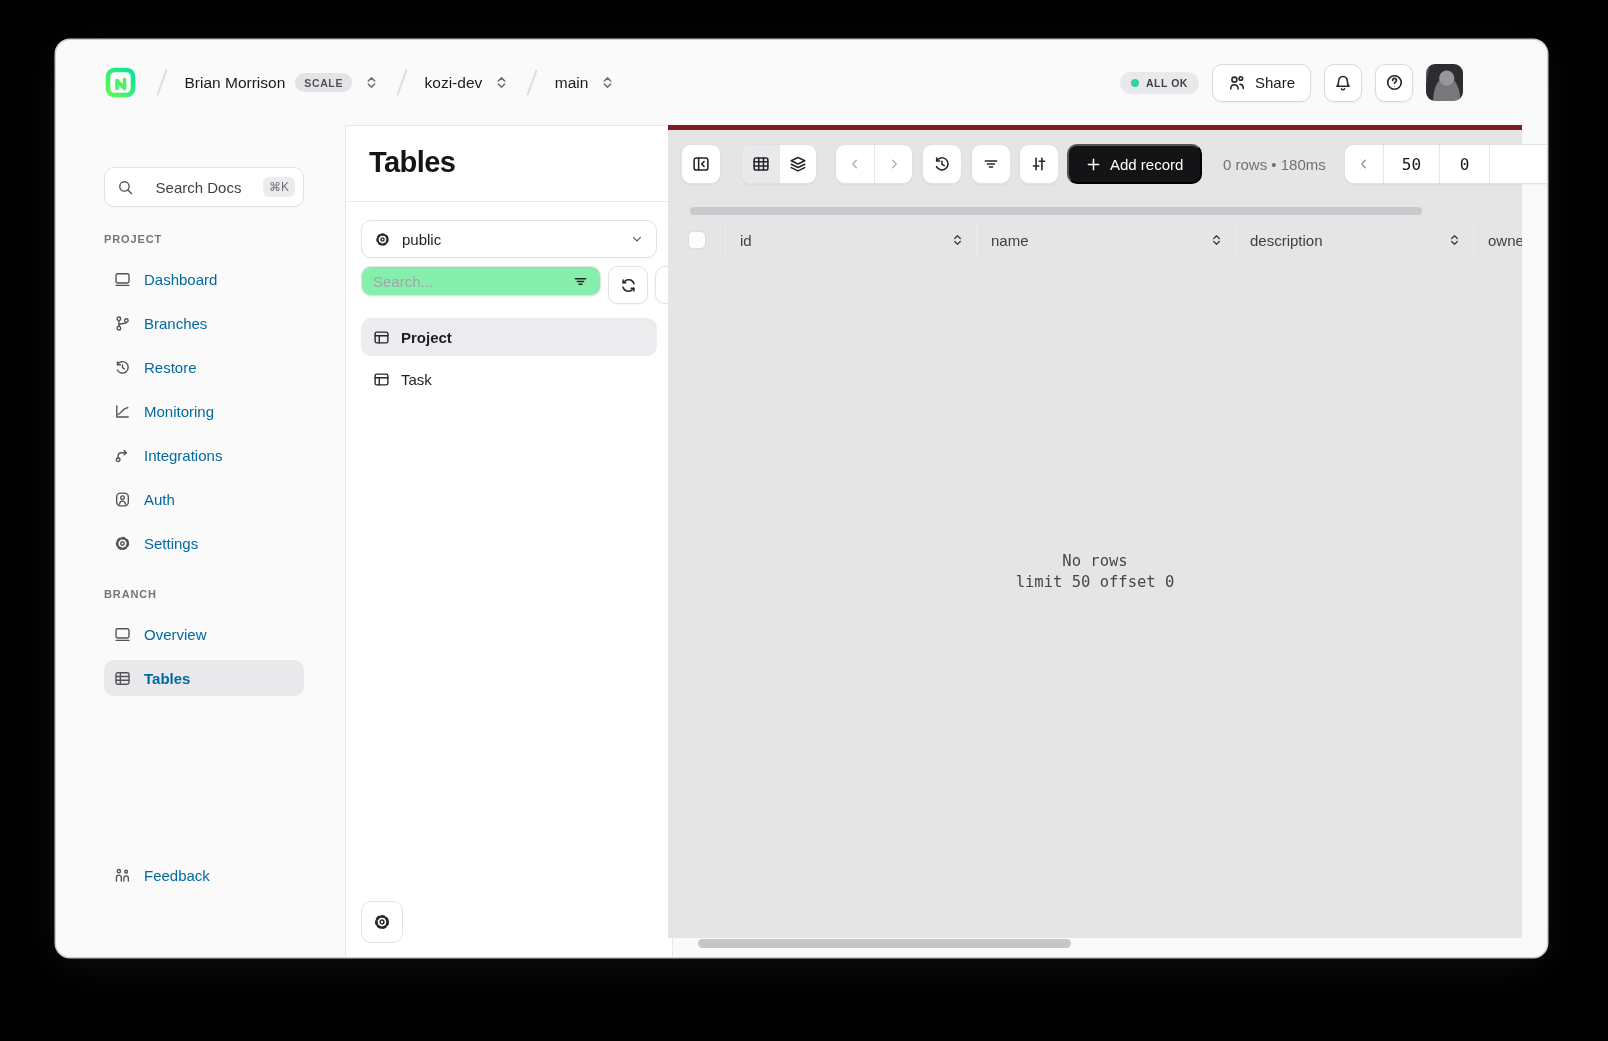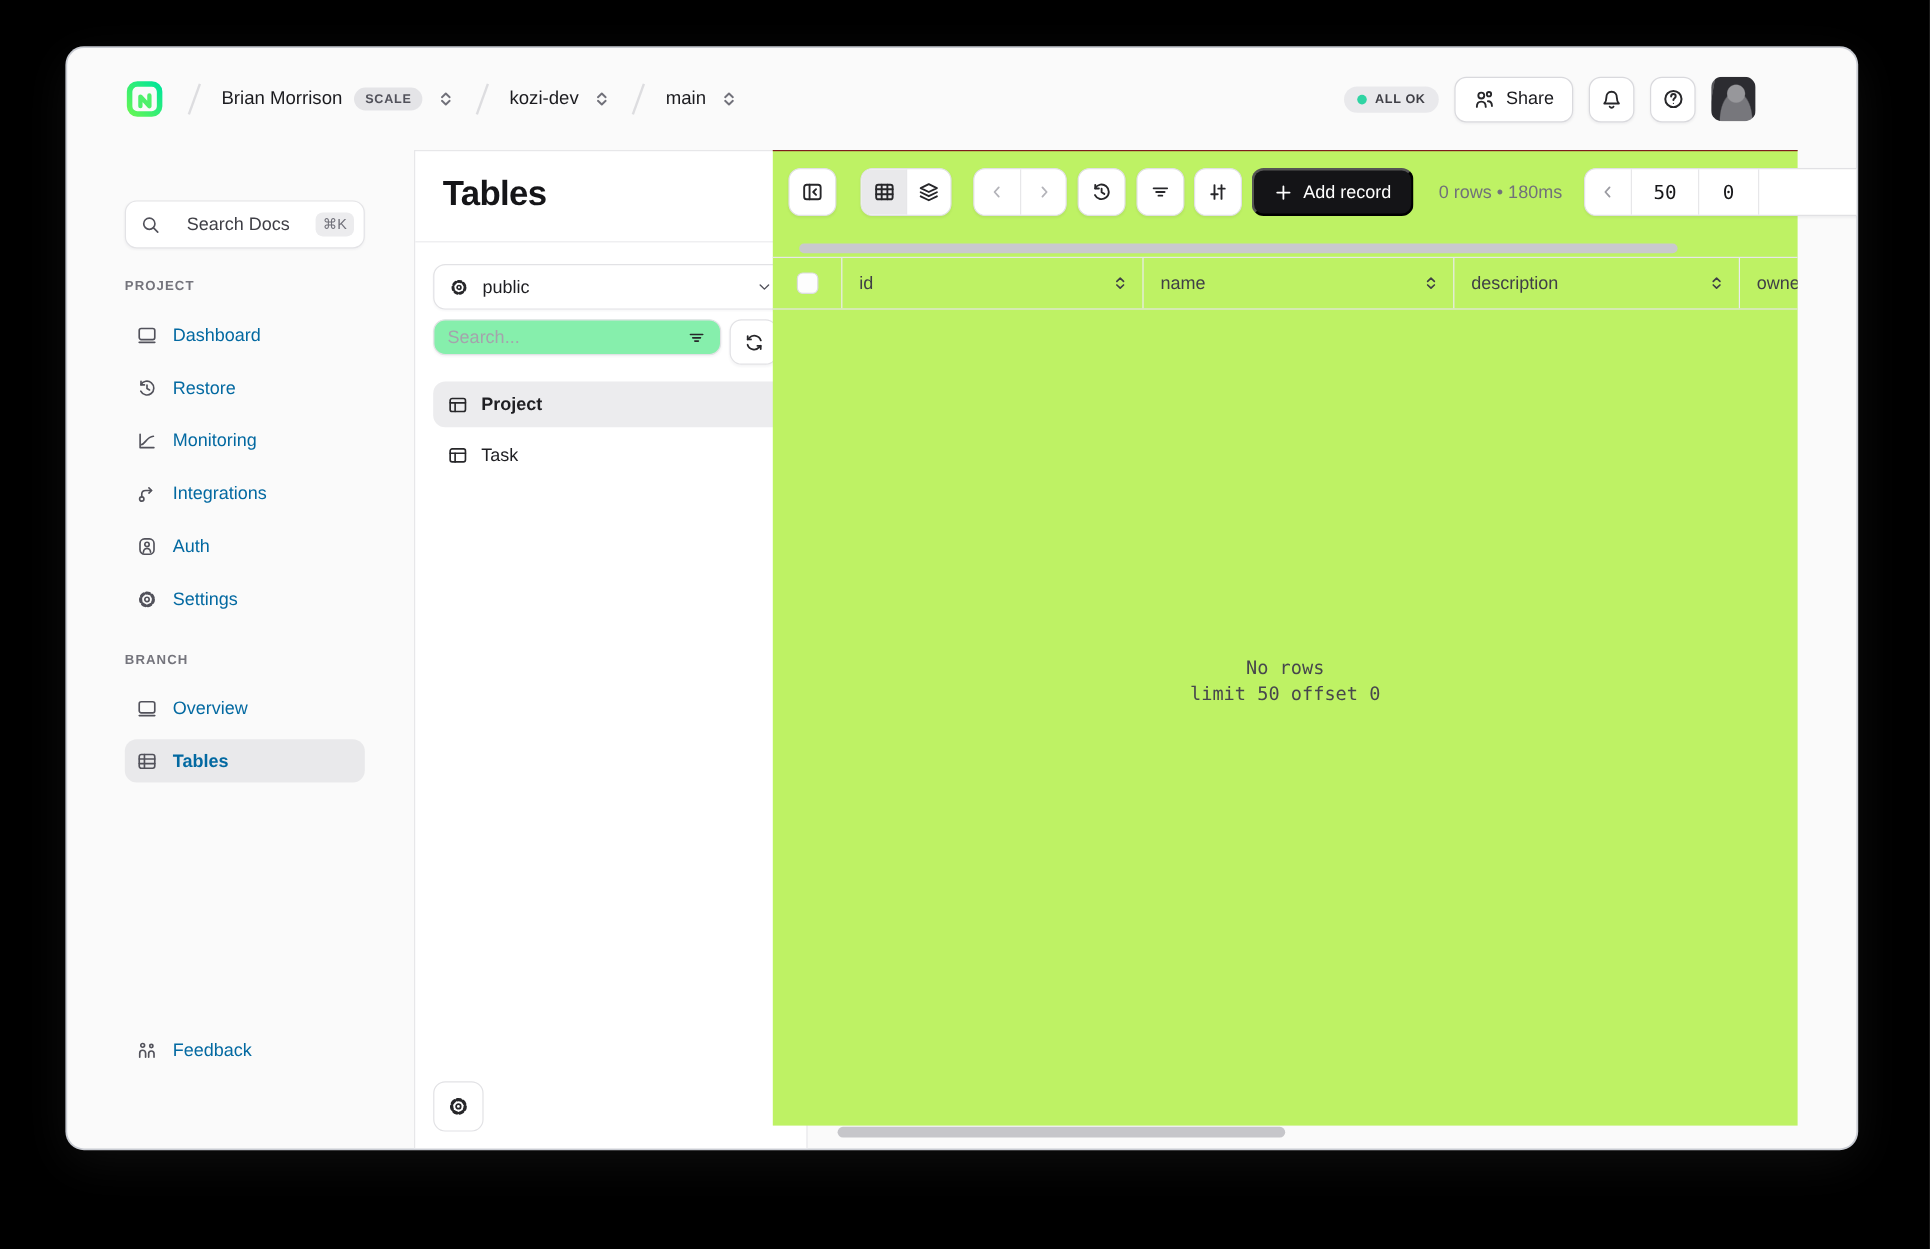--- a/index.html
+++ b/index.html
@@ -54,21 +54,21 @@
   .sinput { flex:1; display:flex; align-items:center; height:30px; border:1px solid #e2e2e5; border-radius:10px; background:#86efac; padding:0 11px; box-shadow:0 1px 2px rgba(16,24,40,.04); }
   .sinput input { border:none; outline:none; flex:1; font-size:15px; font-family:"Liberation Sans",sans-serif; color:#27272a; background:transparent; min-width:0; }
   .sinput input::placeholder { color:#a4a4ac; }
   .mbtn { width:40px; height:38px; flex:none; border:1px solid #e2e2e5; border-radius:10px; background:#fff; display:flex; align-items:center; justify-content:center; box-shadow:0 1px 2px rgba(16,24,40,.04); cursor:pointer; }
   .tlist { margin:14px 15px 0 15px; display:flex; flex-direction:column; gap:4px; }
   .titem { display:flex; align-items:center; gap:11px; height:38px; border-radius:10px; padding:0 12px; font-size:15px; color:#1f1f23; cursor:pointer; }
   .titem.active { background:#ececee; font-weight:600; }
   .gearbtn { position:absolute; left:15px; bottom:14px; width:42px; height:42px; border:1px solid #e2e2e5; border-radius:10px; background:#fff; display:flex; align-items:center; justify-content:center; cursor:pointer; }
 
   
-  .main { position:absolute; top:85px; left:588px; width:854px; height:813px; background:#bef264; border-top:1px solid #7f1d1d; }
+  .main { position:absolute; top:85px; left:612px; width:854px; height:813px; background:#e5e5e5; border-top:5px solid #7f1d1d; }
   .tbtn { position:absolute; top:14px; width:40px; height:40px; border:1px solid #e1e1e4; border-radius:10px; background:#fff; display:flex; align-items:center; justify-content:center; box-shadow:0 1px 2px rgba(16,24,40,.05); cursor:pointer; }
   .seg { position:absolute; top:14px; height:40px; display:flex; border:1px solid #e1e1e4; border-radius:10px; background:#fff; overflow:hidden; box-shadow:0 1px 2px rgba(16,24,40,.05); }
   .seg .cell { width:37px; display:flex; align-items:center; justify-content:center; cursor:pointer; }
   .seg .cell.on { background:#e9e9eb; }
   .seg .cell + .cell { border-left:1px solid #e7e7e9; }
   .btn-add { position:absolute; left:399px; top:14px; height:40px; display:flex; align-items:center; gap:9px; background:#141417; color:#fff; border-radius:10px; padding:0 17px; font-size:15px; font-weight:500; cursor:pointer; }
   .stats { position:absolute; left:555px; top:26px; font-size:15px; color:#71717a; white-space:nowrap; }
   .pager { position:absolute; left:676px; top:14px; height:40px; display:flex; border:1px solid #e1e1e4; border-radius:10px; background:#fff; overflow:hidden; width:240px; box-shadow:0 1px 2px rgba(16,24,40,.05); }
   .pager .pcell { display:flex; align-items:center; justify-content:center; cursor:pointer; }
   .pager .pcell + .pcell { border-left:1px solid #e7e7e9; }
@@ -170,20 +170,30 @@
 
     <div class="sitem">
       <svg width="17" height="17" viewBox="0 0 16 16" class="ic">
             <rect x="1.9" y="2.6" width="12.2" height="8.7" rx="1.6"></rect>
             <path d="M1.9 13.5 H14.1"></path>
           </svg>
       <span>Dashboard</span>
     </div>
     <div class="sitem">
       <svg width="17" height="17" viewBox="0 0 16 16" class="ic">
+            <circle cx="4.6" cy="3.6" r="1.7"></circle>
+            <circle cx="4.6" cy="12.4" r="1.7"></circle>
+            <circle cx="11.6" cy="5.2" r="1.7"></circle>
+            <path d="M4.6 5.4 V10.6"></path>
+            <path d="M4.6 9.6 C4.6 7.2 11.6 8.6 11.6 7"></path>
+          </svg>
+      <span>Branches</span>
+    </div>
+    <div class="sitem">
+      <svg width="17" height="17" viewBox="0 0 16 16" class="ic">
             <path d="M3.1 10.3 A5.4 5.4 0 1 0 3.2 5.3"></path>
             <path d="M3.3 2.7 v2.7 h2.7"></path>
             <path d="M8 5.6 V8.2 L10 9.4"></path>
           </svg>
       <span>Restore</span>
     </div>
     <div class="sitem">
       <svg width="17" height="17" viewBox="0 0 16 16" class="ic">
             <path d="M2.6 2.8 V13.2 H13.4"></path>
             <path d="M3.6 10.8 C6.6 10.6 7.6 4.8 13 4.3"></path>

